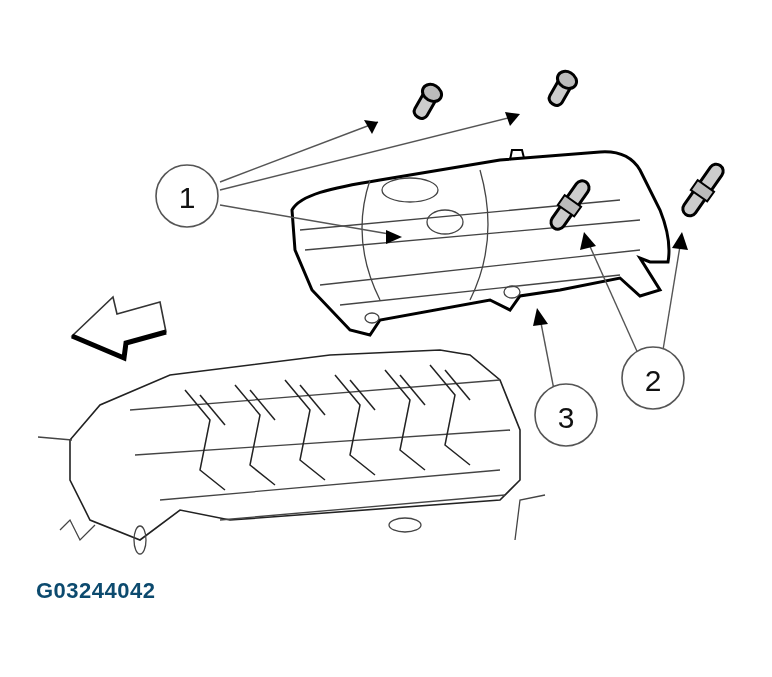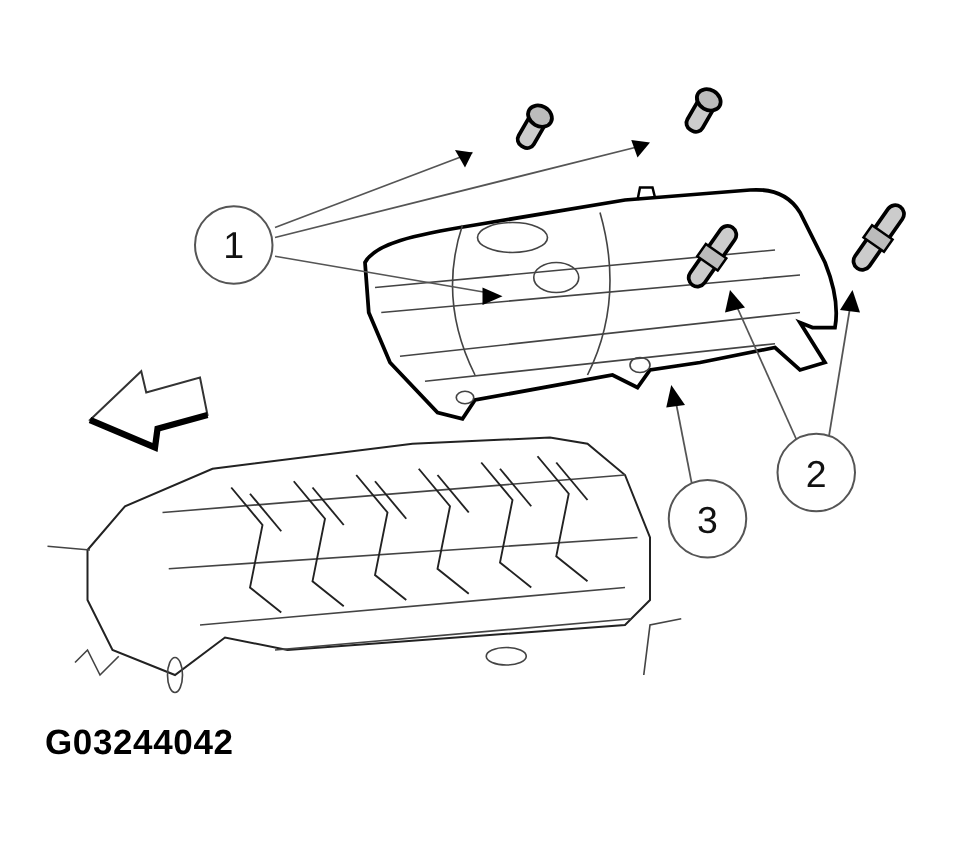--- a/index.html
+++ b/index.html
@@ -4,21 +4,21 @@
 <style>
   html, body { margin: 0; padding: 0; background: #ffffff; }
   body { width: 772px; height: 677px; position: relative; overflow: hidden;
          font-family: "Liberation Sans", sans-serif; }
   #diagram { position: absolute; left: 0; top: 0; width: 772px; height: 677px; }
   .line { stroke: #000; fill: none; }
   .thin { stroke: #444; stroke-width: 1.3; fill: none; }
   .leader { stroke: #555; stroke-width: 1.4; fill: none; }
   .callout-circle { fill: #fff; stroke: #555; stroke-width: 1.6; }
   .callout-text { font-family: "Liberation Sans", sans-serif; font-size: 30px; fill: #111; text-anchor: middle; dominant-baseline: central; }
-  .fig-id { position: absolute; left: 36px; top: 578px; font-size: 28px; font-weight: bold; color: #000000;
+  .fig-id { position: absolute; left: 36px; top: 578px; font-size: 22px; font-weight: bold; color: #0c4a6e;
             font-family: "Liberation Sans", sans-serif; letter-spacing: 0.5px; }
 </style>
 </head>
 <body>
 
 <svg id="diagram" viewBox="0 0 772 677" xmlns="http://www.w3.org/2000/svg">
 
   <g>
     <polygon points="72,336 113,297 117,314 160,302 166,332 126,343 124,358" fill="#fff" stroke="#333" stroke-width="1.6"></polygon>
     <polyline points="72,336 124,358 126,343 166,332" class="line" stroke-width="5"></polyline>

